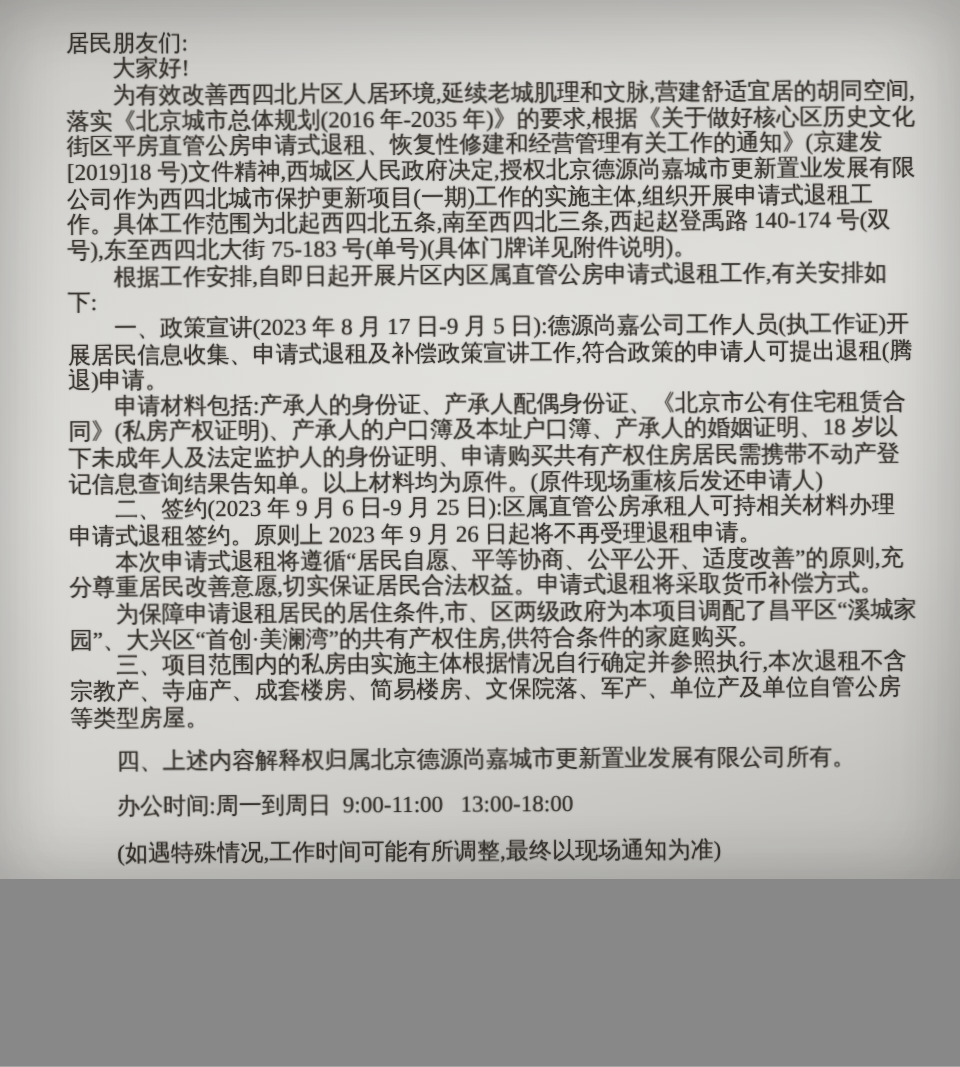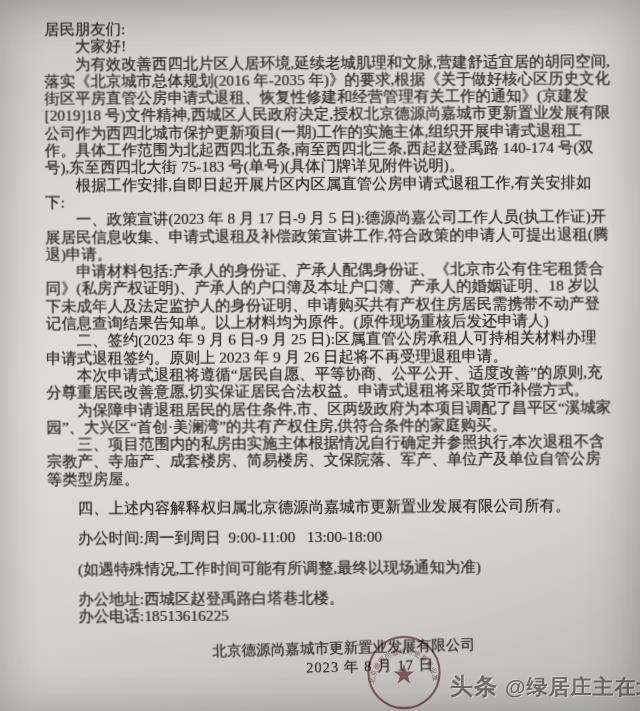--- a/index.html
+++ b/index.html
@@ -1,17 +1,17 @@
 <!DOCTYPE html>
 <html lang="zh"><head>
 <meta charset="utf-8">
 <style>
   html,body{margin:0;padding:0;background:#888;}
   .photo{
-    position:relative;width:640px;height:711px;overflow:hidden;
+    position:relative;width:640px;height:586px;overflow:hidden;
     background:
       radial-gradient(130% 95% at 52% 38%, rgba(255,255,255,0.22), rgba(0,0,0,0) 62%),
       linear-gradient(165deg,#c6c5c1 0%,#d2d1cd 20%,#dad9d5 46%,#d4d3cf 70%,#c2c1bd 92%,#b8b7b3 100%);
     font-family:"Liberation Serif","DejaVu Serif",serif;
   }
   .photo::after{
     content:"";position:absolute;inset:0;pointer-events:none;
     box-shadow:inset 0 18px 42px rgba(0,0,0,0.10),
                inset -22px 0 48px rgba(0,0,0,0.10),
                inset 16px -8px 40px rgba(0,0,0,0.07);

